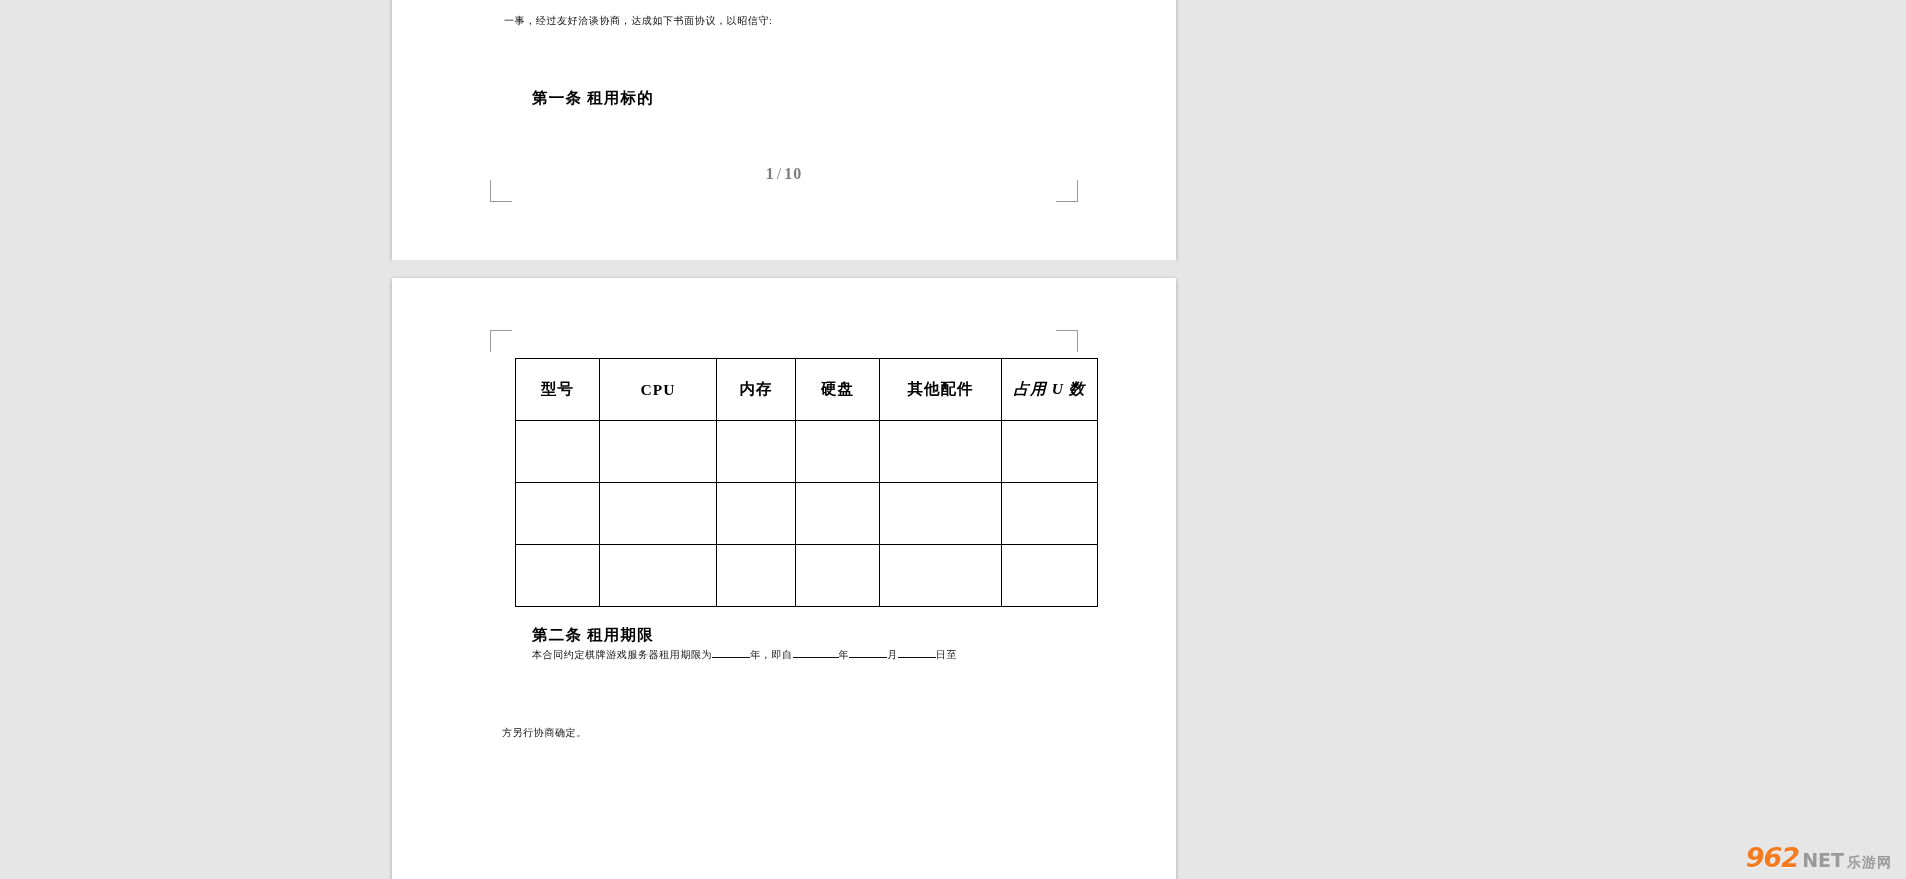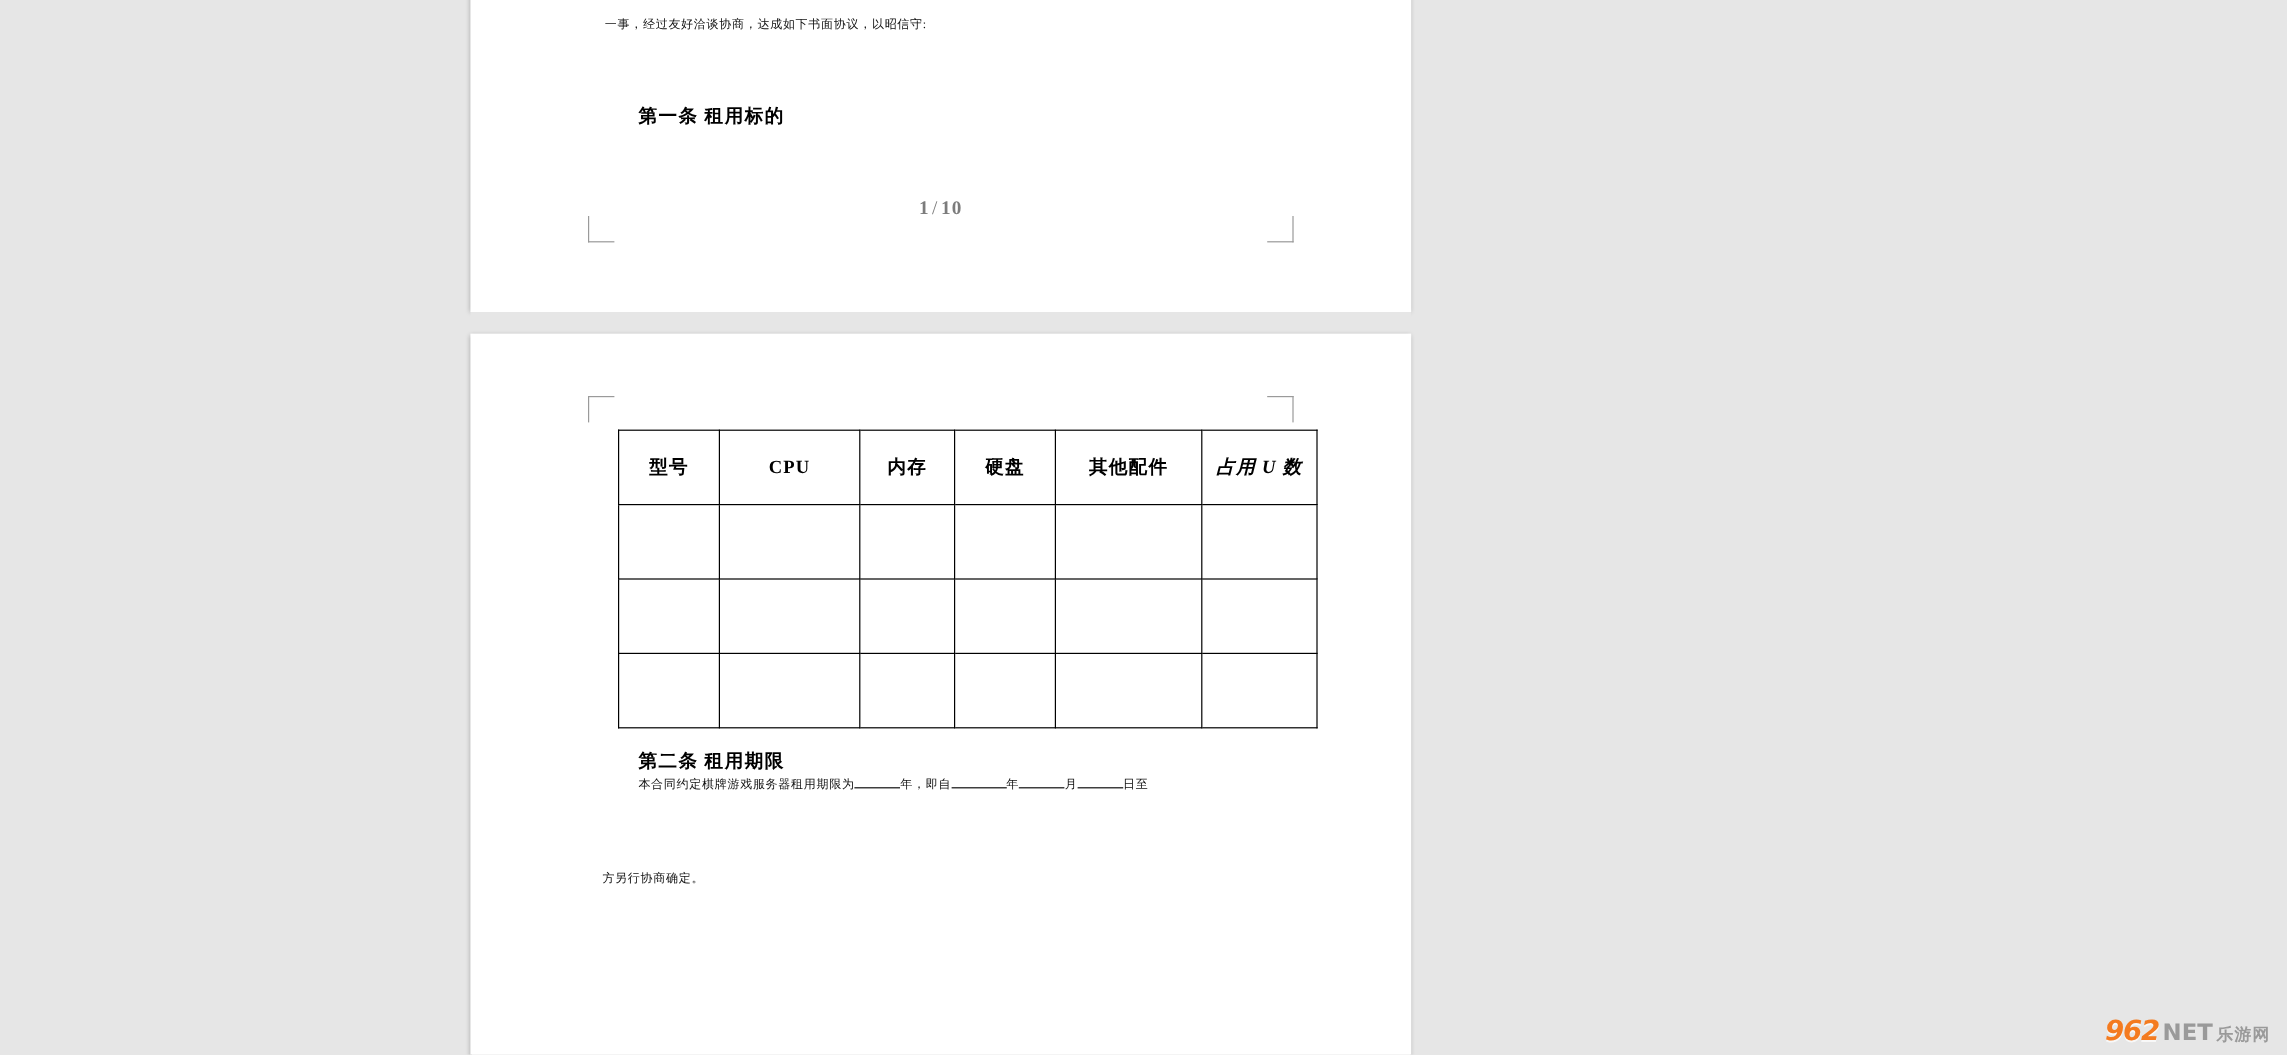--- a/index.html
+++ b/index.html
@@ -183,21 +183,21 @@
     right: 14px;
     bottom: 6px;
     display: flex;
     align-items: baseline;
     gap: 3px;
     z-index: 20;
     user-select: none;
   }
   #wm-962 {
     font-family: "DejaVu Sans", sans-serif;
-    font-size: 23px;
+    font-size: 27px;
     font-weight: bold;
     font-style: italic;
     color: #f47b20;
     letter-spacing: -1px;
     text-shadow: 0 1px 0 rgba(255,255,255,0.7);
   }
   #wm-net {
     font-family: "DejaVu Sans", sans-serif;
     font-size: 19px;
     font-weight: bold;

